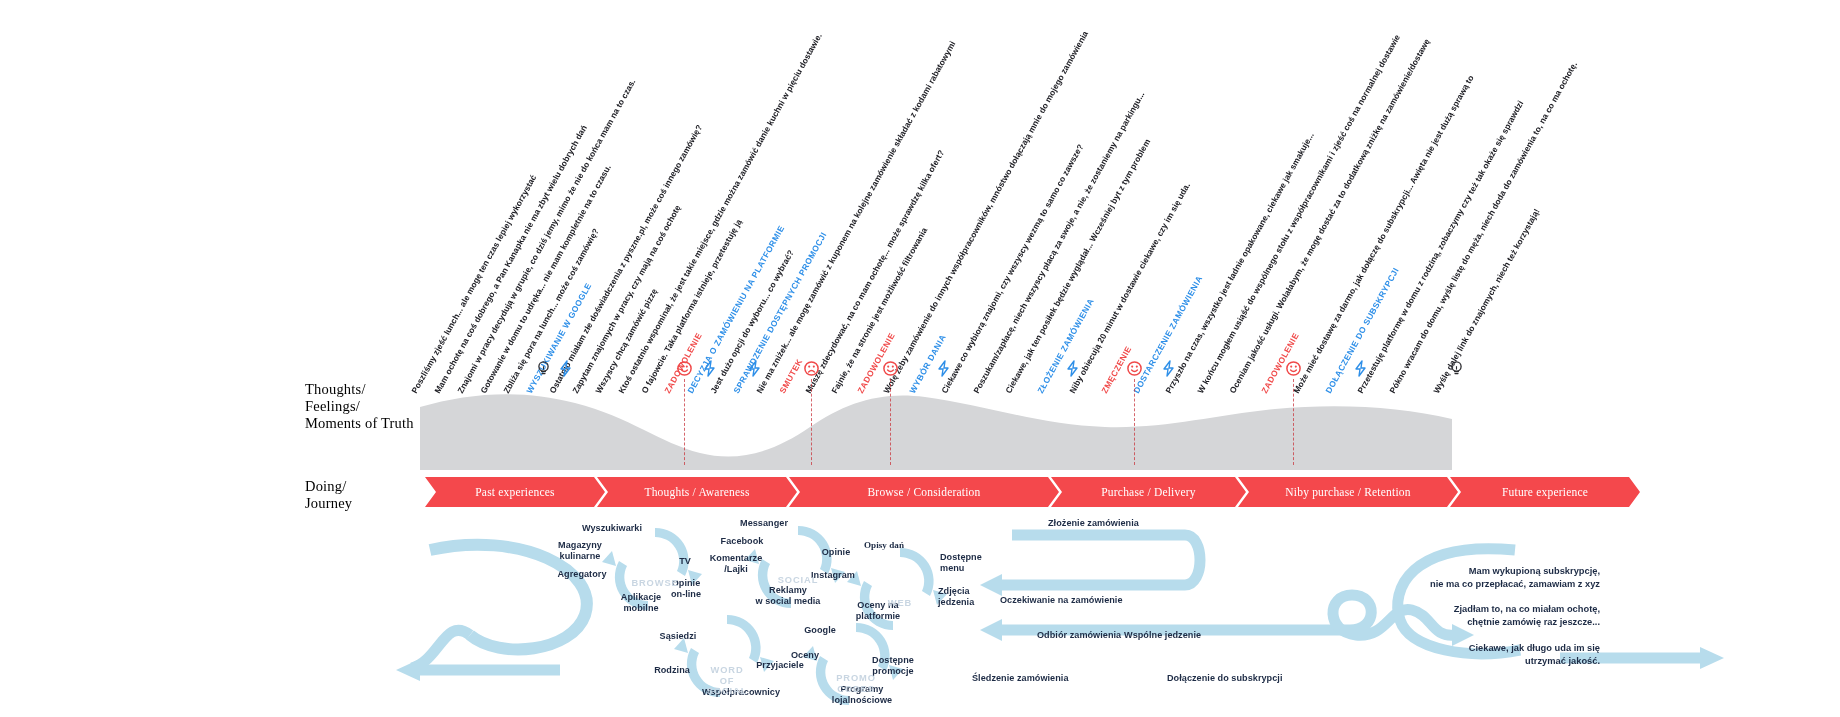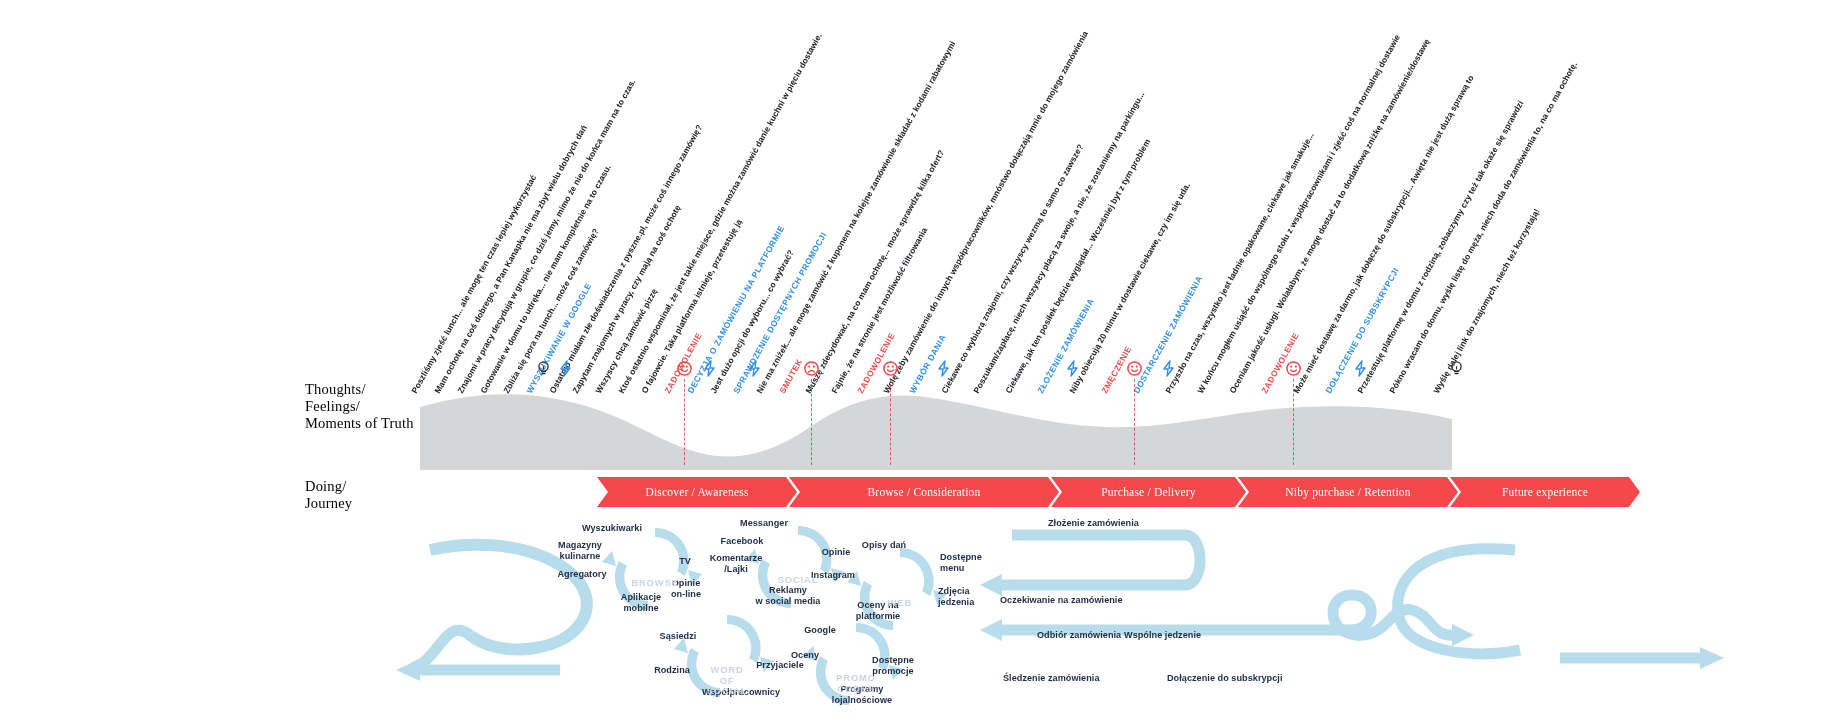--- a/index.html
+++ b/index.html
@@ -199,21 +199,22 @@
 <div id="emotion-wrap">
   <svg width="1840" height="85" viewBox="0 0 1840 85">
     <path d="M420,22 C470,8 520,4 575,18 C630,32 660,58 700,68
              C740,78 775,66 810,42 C845,18 880,6 925,12
              C985,20 1040,40 1105,42 C1165,44 1215,30 1275,24
              C1340,18 1400,22 1452,34 L1452,85 L420,85 Z" fill="#d5d6d8"></path>
   </svg>
 </div>
 
 <div id="stage-bar">
-    <div class="stage" style="left: 172px; width: 200px; z-index: 19;">Discover / Awareness</div>
+    <div class="stage first" style="left: 0px; width: 180px; z-index: 20;">Past experiences</div>
+    <div class="stage" style="left: 172px; width: 200px; z-index: 19;">Thoughts / Awareness</div>
     <div class="stage" style="left: 364px; width: 270px; z-index: 18;">Browse / Consideration</div>
     <div class="stage" style="left: 626px; width: 195px; z-index: 17;">Purchase / Delivery</div>
     <div class="stage" style="left: 813px; width: 220px; z-index: 16;">Niby purchase / Retention</div>
     <div class="stage" style="left: 1025px; width: 190px; z-index: 15;">Future experience</div>
   </div>
 
 <div id="touch">
   <svg width="1840" height="207" viewBox="0 0 1840 207">
     <g fill="none" stroke="#b7dcec" stroke-width="11" stroke-linecap="butt">
 
@@ -264,59 +265,67 @@
     </g>
     <g fill="#b7dcec">
       <path d="M1002,64 l-22,11 22,11 z"></path>
       <path d="M1002,109 l-22,11 22,11 z"></path>
       <path d="M1452,114 l22,11 -22,11 z"></path>
       <path d="M1700,137 l24,11 -24,11 z"></path>
       <path d="M420,149 l-24,11 24,11 z"></path>
     </g>
   </svg>
 
+  <div class="quote right" style="left:1370px;top:55px;width:230px;">Mam wykupioną subskrypcję,
+nie ma co przepłacać, zamawiam z xyz
+
+Zjadłam to, na co miałam ochotę,
+chętnie zamówię raz jeszcze...
+
+Ciekawe, jak długo uda im się
+utrzymać jakość.</div>
 <div class="tp center" style="left: 562px; width: 100px; top: 13px;">Wyszukiwarki</div>
     <div class="tp center" style="left: 530px; width: 100px; top: 30px;">Magazyny
 kulinarne</div>
     <div class="tp center" style="left: 532px; width: 100px; top: 59px;">Agregatory</div>
     <div class="tp center" style="left: 635px; width: 100px; top: 46px;">TV</div>
     <div class="tp center" style="left: 636px; width: 100px; top: 68px;">Opinie
 on-line</div>
     <div class="tp center" style="left: 591px; width: 100px; top: 82px;">Aplikacje
 mobilne</div>
     <div class="tp center" style="left: 714px; width: 100px; top: 8px;">Messanger</div>
     <div class="tp center" style="left: 692px; width: 100px; top: 26px;">Facebook</div>
     <div class="tp center" style="left: 686px; width: 100px; top: 43px;">Komentarze
 /Lajki</div>
     <div class="tp center" style="left: 738px; width: 100px; top: 75px;">Reklamy
 w social media</div>
     <div class="tp center" style="left: 786px; width: 100px; top: 37px;">Opinie</div>
     <div class="tp center" style="left: 783px; width: 100px; top: 60px;">Instagram</div>
-    <div class="tp center" style="left: 834px; width: 100px; top: 30px;">Opisy dań</div>
+    <div class="tp center" style="left: 834px; width: 100px; top: 30px; font-family: Liberation Serif, serif;">Opisy dań</div>
     <div class="tp" style="left: 940px; top: 42px;">Dostępne
 menu</div>
     <div class="tp" style="left: 938px; top: 76px;">Zdjęcia
 jedzenia</div>
     <div class="tp center" style="left: 828px; width: 100px; top: 90px;">Oceny na
 platformie</div>
     <div class="tp center" style="left: 628px; width: 100px; top: 121px;">Sąsiedzi</div>
     <div class="tp center" style="left: 622px; width: 100px; top: 155px;">Rodzina</div>
     <div class="tp center" style="left: 730px; width: 100px; top: 150px;">Przyjaciele</div>
     <div class="tp center" style="left: 691px; width: 100px; top: 177px;">Współpracownicy</div>
     <div class="tp center" style="left: 770px; width: 100px; top: 115px;">Google</div>
     <div class="tp center" style="left: 755px; width: 100px; top: 140px;">Oceny</div>
     <div class="tp center" style="left: 843px; width: 100px; top: 145px;">Dostępne
 promocje</div>
     <div class="tp center" style="left: 812px; width: 100px; top: 174px;">Programy
 lojalnościowe</div>
     <div class="tp" style="left: 1048px; top: 8px;">Złożenie zamówienia</div>
     <div class="tp" style="left: 1000px; top: 85px;">Oczekiwanie na zamówienie</div>
     <div class="tp" style="left: 1037px; top: 120px;">Odbiór zamówienia</div>
     <div class="tp" style="left: 1124px; top: 120px;">Wspólne jedzenie</div>
-    <div class="tp" style="left: 1003px; top: 163px;">Śledzenie zamówienia</div>
+    <div class="tp" style="left: 972px; top: 163px;">Śledzenie zamówienia</div>
     <div class="tp" style="left: 1167px; top: 163px;">Dołączenie do subskrypcji</div>
     <div class="ring-label" style="left: 625px; top: 68px; width: 60px; white-space: pre-line;">BROWSE</div>
     <div class="ring-label" style="left: 768px; top: 65px; width: 60px; white-space: pre-line;">SOCIAL</div>
     <div class="ring-label" style="left: 870px; top: 88px; width: 60px; white-space: pre-line;">WEB</div>
     <div class="ring-label" style="left: 697px; top: 155px; width: 60px; white-space: pre-line;">WORD
 OF
 SOCIAL</div>
     <div class="ring-label" style="left: 826px; top: 163px; width: 60px; white-space: pre-line;">PROMO
 CODES</div>
   </div>

